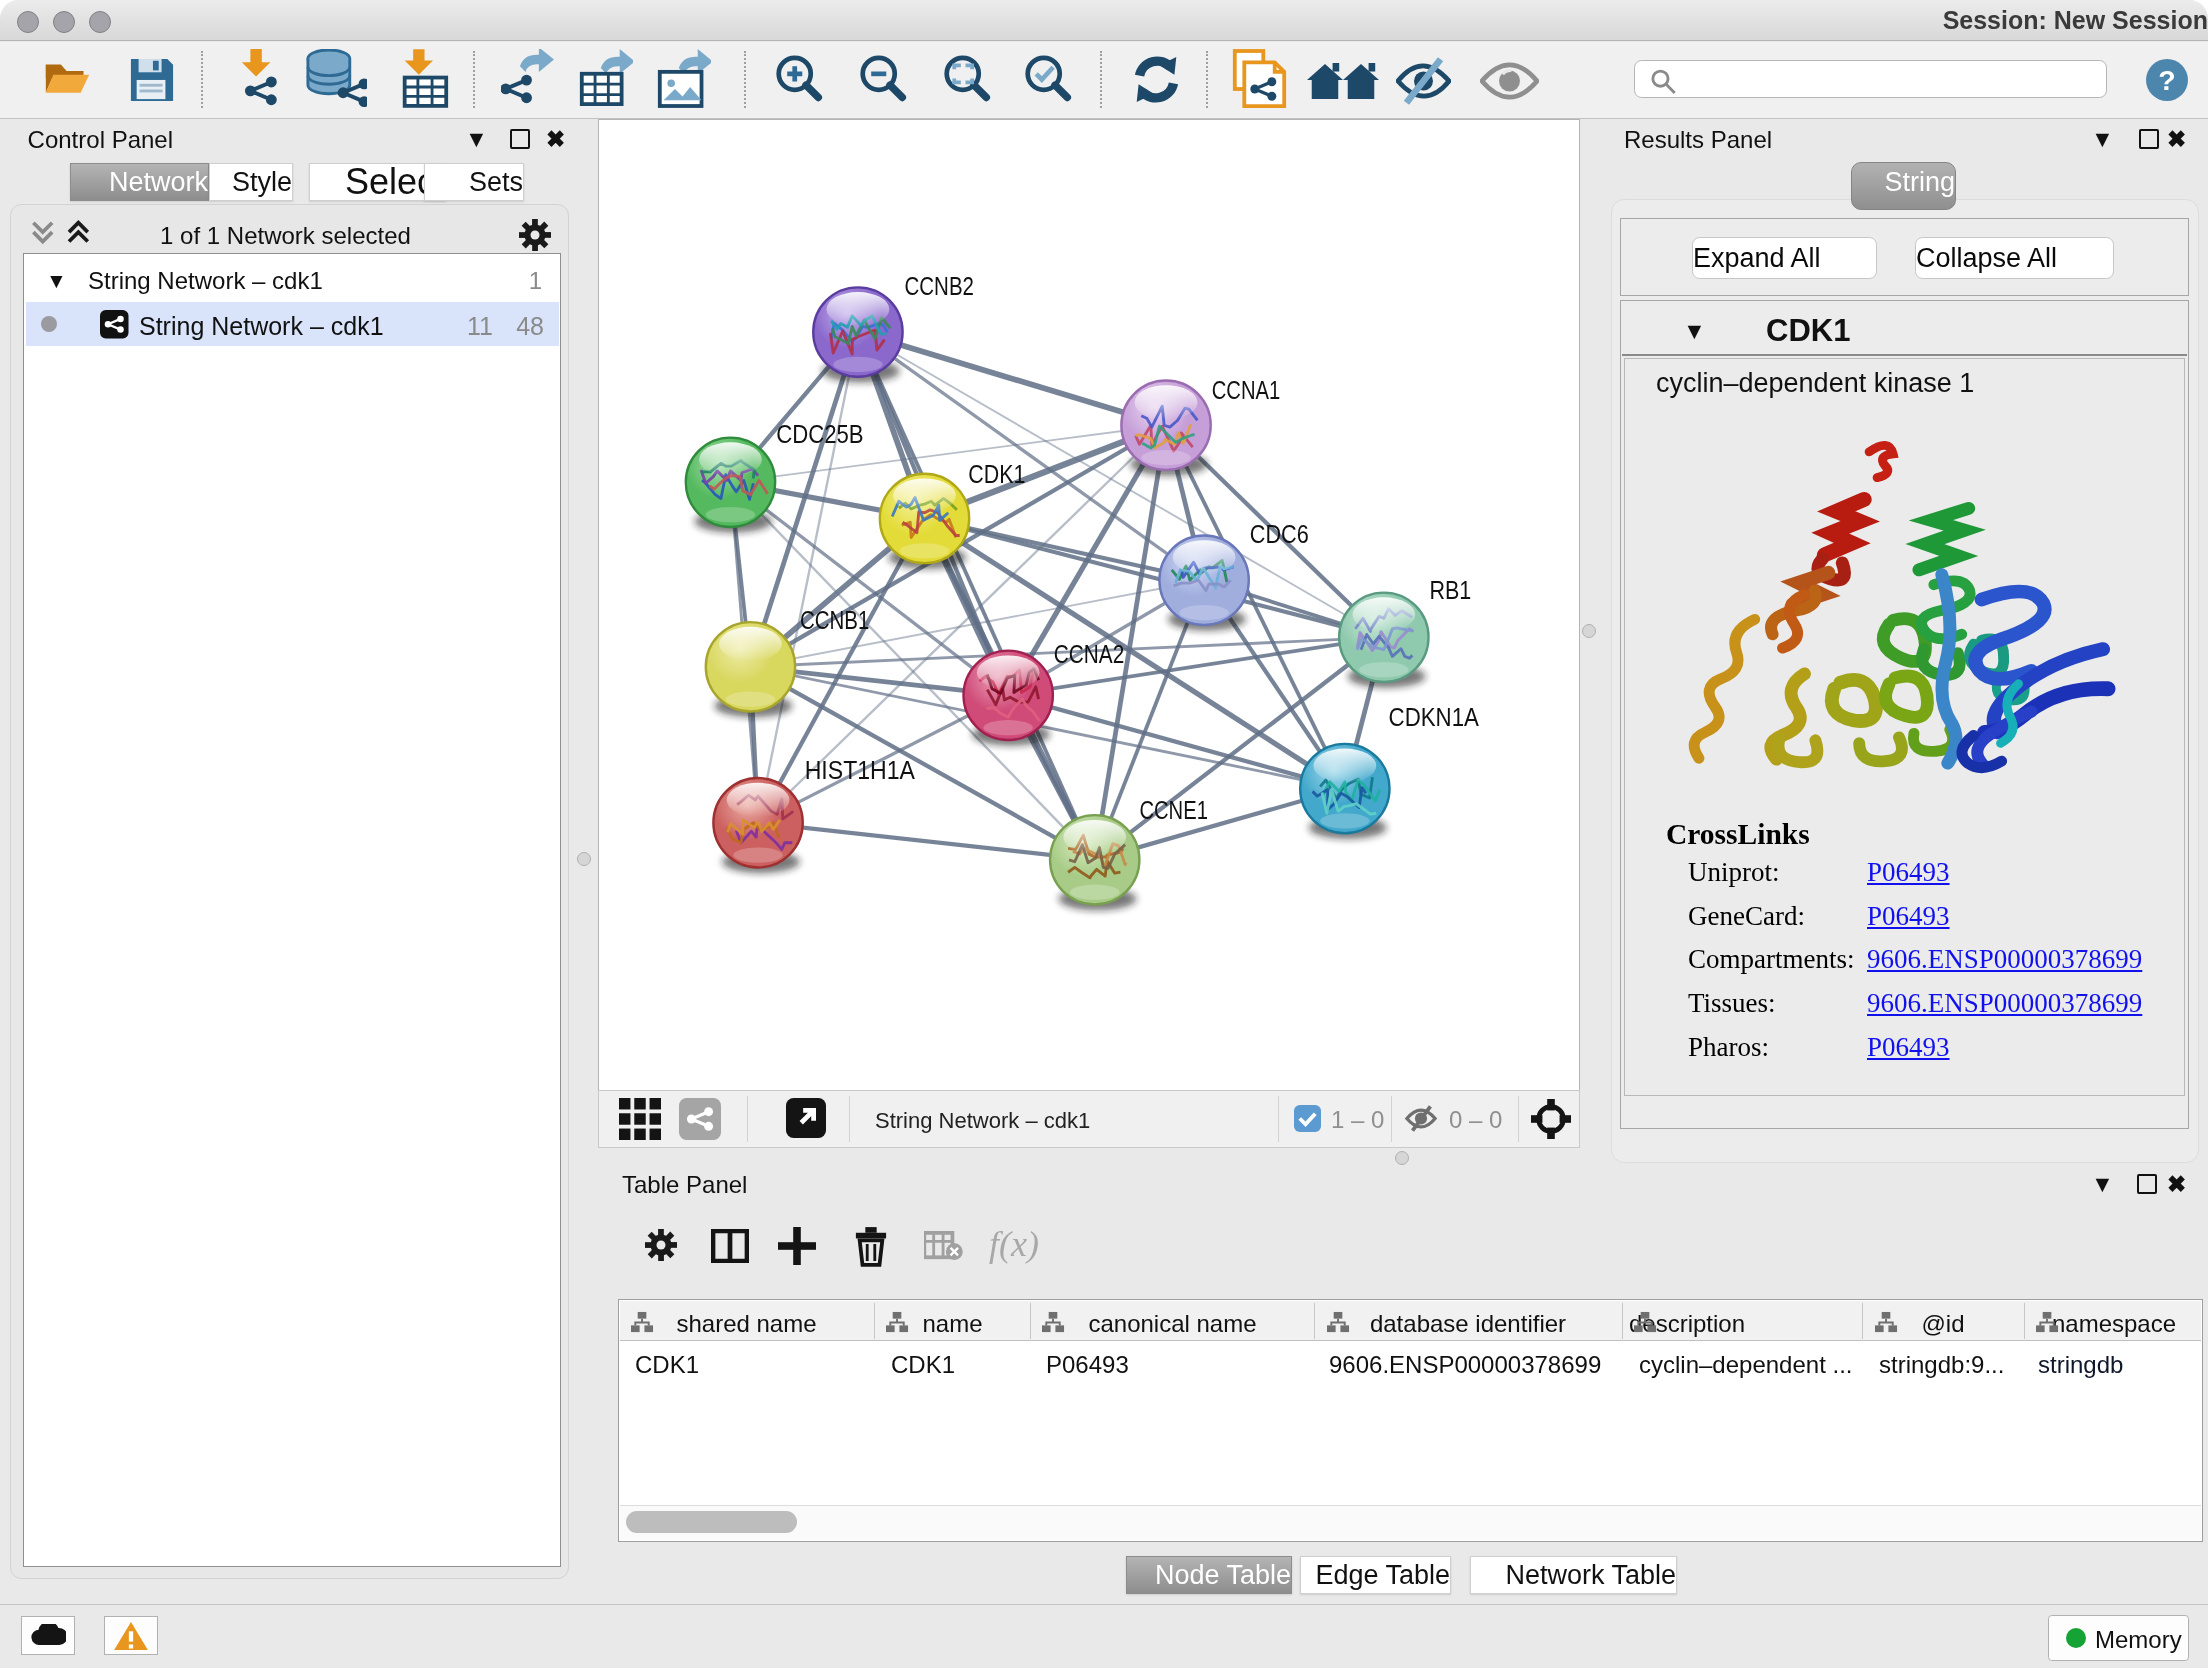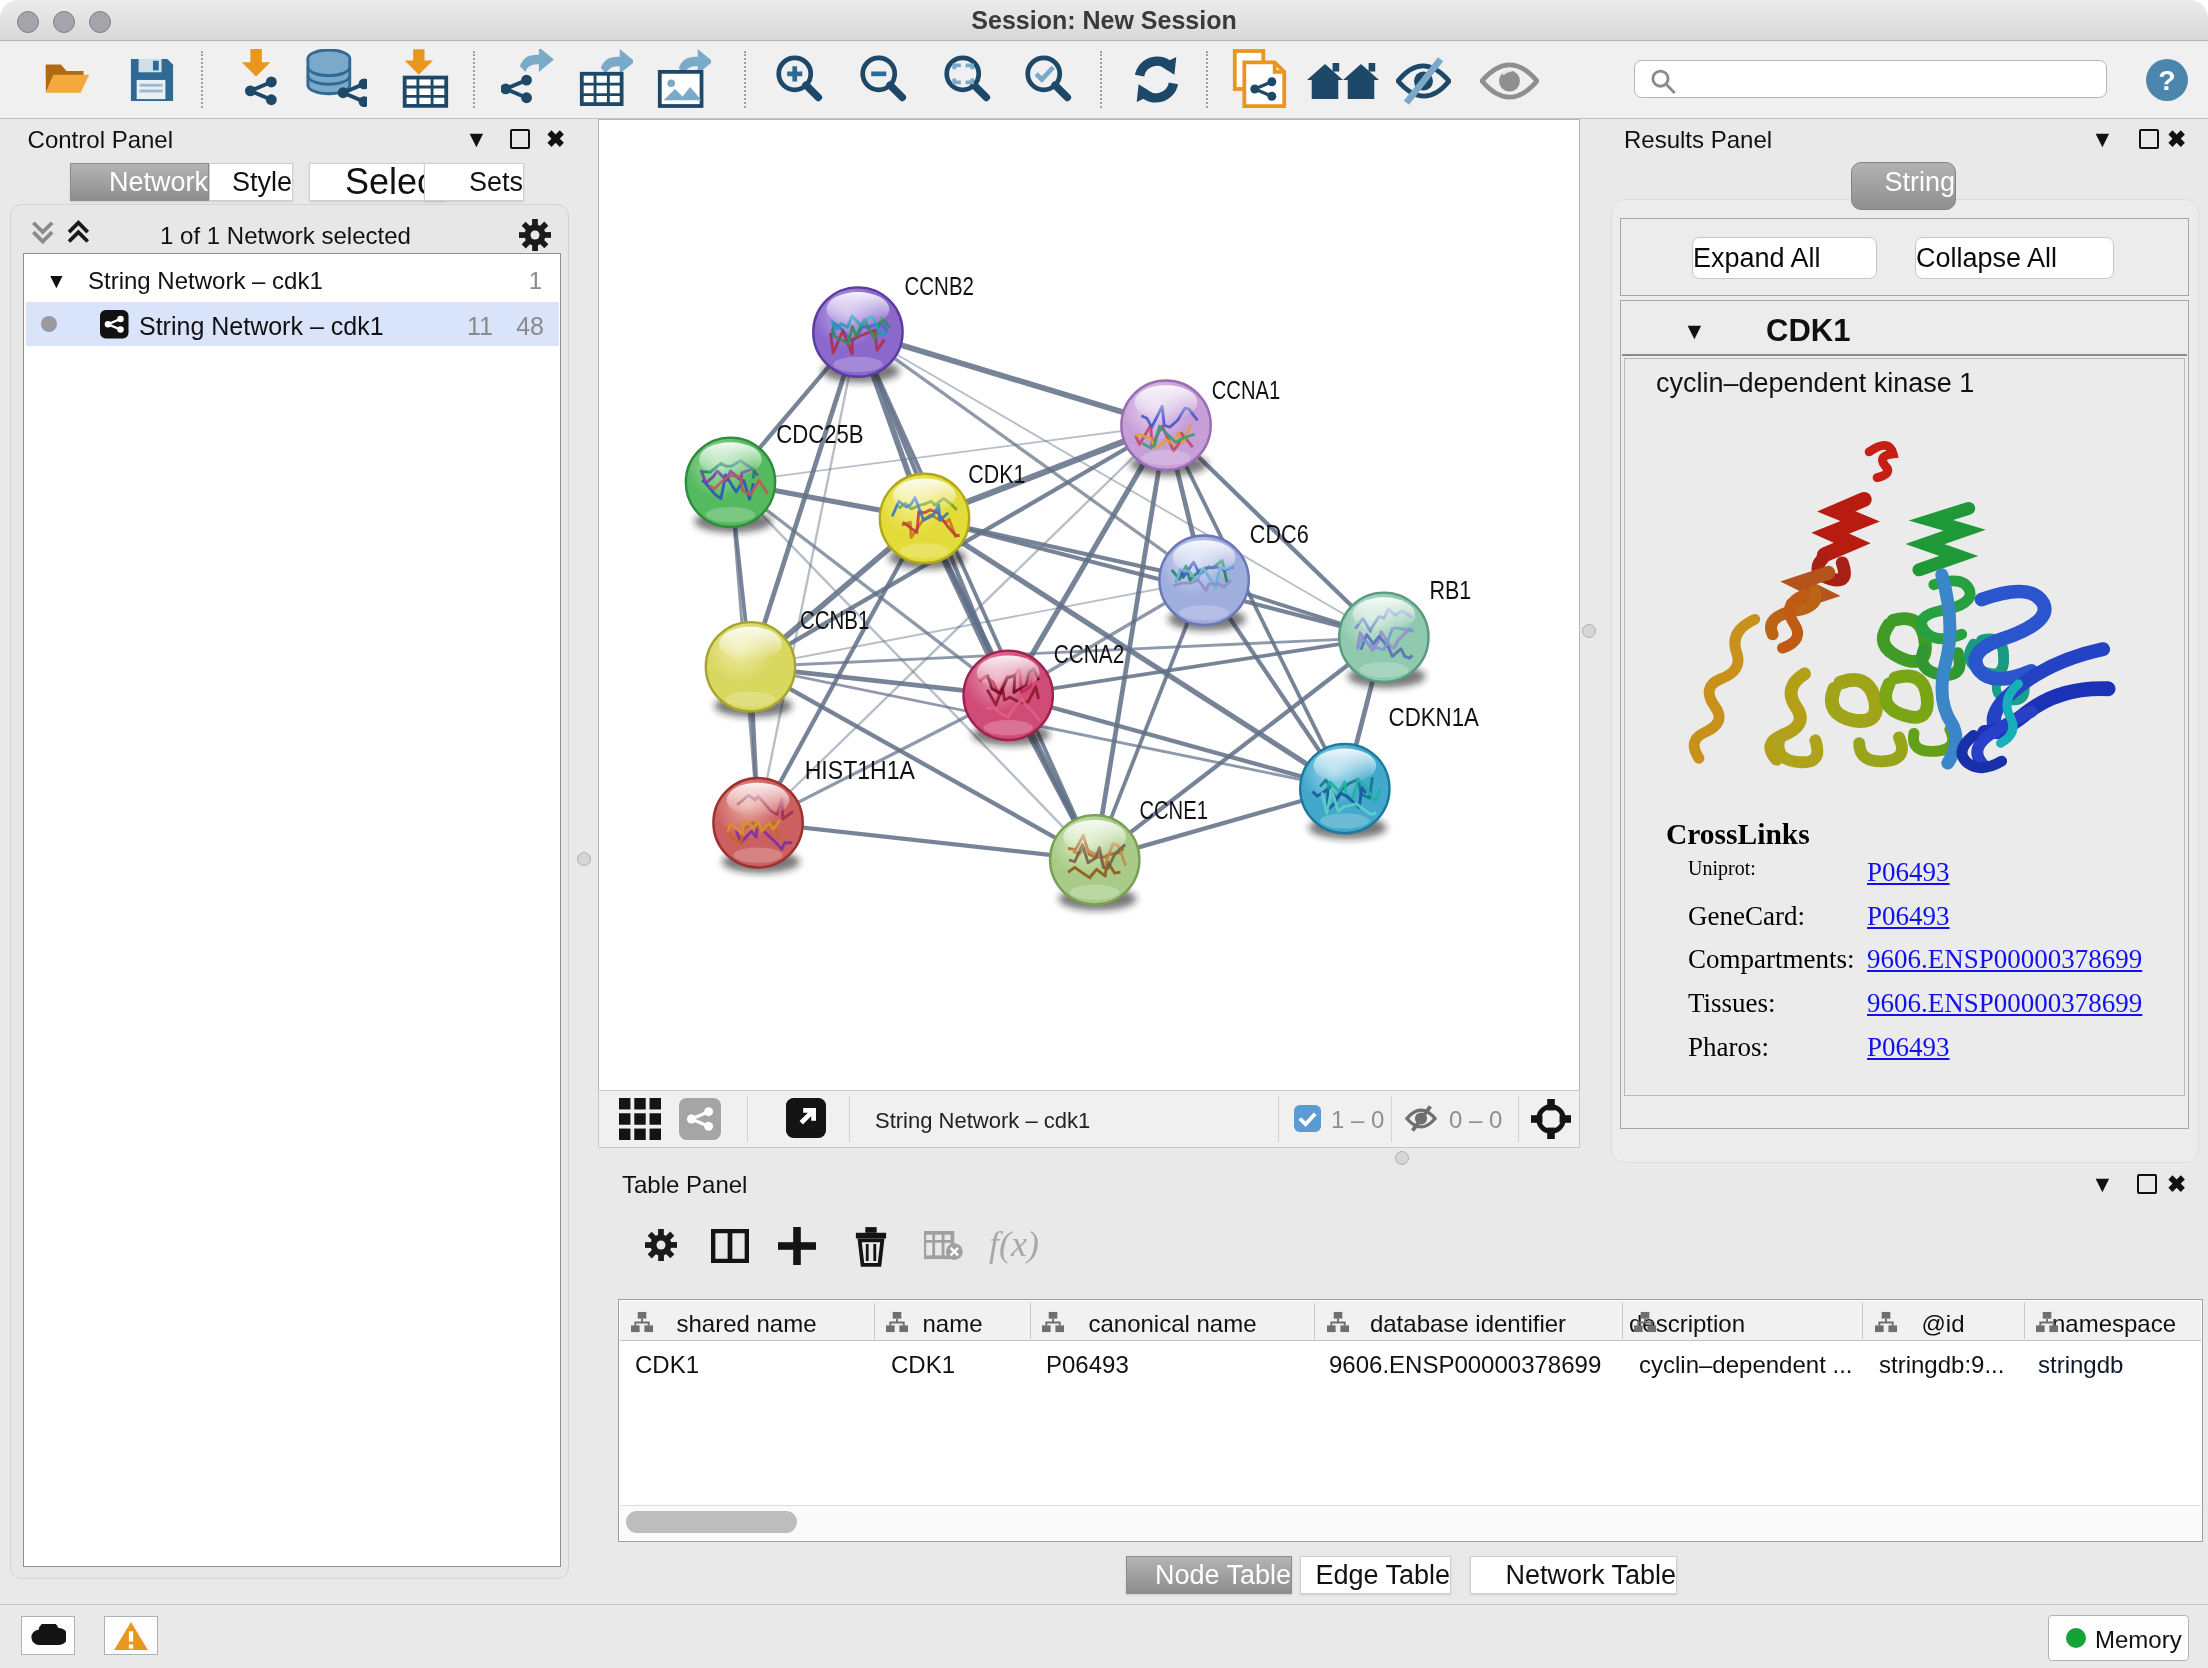--- a/index.html
+++ b/index.html
@@ -1,19 +1,19 @@
 <!DOCTYPE html>
 <html style="font-size:15px"><head><meta charset="utf-8"><style>
 
 *{margin:0;padding:0;box-sizing:border-box}
 body{width:2208px;height:1668px;position:relative;font-family:"Liberation Sans",sans-serif;background:#fff;overflow:hidden}
 .win{position:absolute;left:0;top:0;width:2208px;height:1668px;background:#e9e9e9;border-radius:19px 19px 0 0;overflow:hidden}
 .titlebar{position:absolute;left:0;top:0;width:100%;height:41px;background:linear-gradient(#ececec,#d8d8d8);border-bottom:1px solid #b4b4b4}
 .tl{position:absolute;top:10.5px;width:22px;height:22px;border-radius:50%;background:#a4a4aa;border:1.4px solid #7f7f85}
-.title{position:absolute;top:0;left:0;width:100%;height:41px;line-height:41px;text-align:center;font-size:25px;font-weight:600;color:#3a3a3a}
+.title{position:absolute;top:0;left:0;width:100%;height:41px;line-height:41px;text-align:right;font-size:25px;font-weight:600;color:#3a3a3a}
 .toolbar{position:absolute;left:0;top:42px;width:100%;height:77px;background:#f0f0f0;border-bottom:1px solid #c2c2c2}
 .ptitle{position:absolute;font-size:24px;color:#111}
 .pctl{position:absolute;font-size:23px;color:#111}
 .sqr{position:absolute;width:20px;height:20px;border:2.9px solid #111;border-radius:1.9px}
 .tab{position:absolute;height:38px;line-height:36px;text-align:right;background:#fff;color:#111;border:1px solid #cfcfcf;box-shadow:0 1px 1.9px rgba(0,0,0,0.12)}
 .tab.sel{background:linear-gradient(#b4b4b4,#8d8d8d);color:#fff;border-color:#8d8d8d}
 .btn{position:absolute;background:#fff;border:1.9px solid #c6c6c6;border-radius:7.6px;text-align:left;font-size:27px;color:#0a0a0a}
 
 </style></head><body>
 <div class="win">
@@ -531,21 +531,21 @@
 <path d="M315 245 q-8 18 12 22 q18 2 14 -18" fill="none" stroke="#18a08a" stroke-width="9" stroke-linecap="round" stroke-opacity="1"></path>
 <path d="M258 140 q14 50 4 88 q-10 38 6 62 q10 18 -4 40" fill="none" stroke="#3b86c8" stroke-width="13" stroke-linecap="round" stroke-opacity="1"></path>
 <path d="M298 165 q50 -18 62 4 q8 18 -36 34 q-44 14 -28 34 q14 16 52 0" fill="none" stroke="#2a55cc" stroke-width="14" stroke-linecap="round" stroke-opacity="1"></path>
 <path d="M420 215 q-56 12 -92 44 q-26 22 -14 40" fill="none" stroke="#2443c4" stroke-width="14" stroke-linecap="round" stroke-opacity="1"></path>
 <path d="M425 255 q-50 -2 -84 26 q-22 18 -40 18" fill="none" stroke="#1b32b8" stroke-width="15" stroke-linecap="round" stroke-opacity="1"></path>
 <path d="M300 332 q-16 -16 8 -32 q24 -16 40 -22" fill="none" stroke="#2840c8" stroke-width="12" stroke-linecap="round" stroke-opacity="1"></path>
 <path d="M335 250 q-18 16 -8 34 q8 16 -10 26" fill="none" stroke="#18b0b8" stroke-width="9" stroke-linecap="round" stroke-opacity="1"></path>
 <path d="M290 302 q-20 16 -6 28 q14 10 34 -2" fill="none" stroke="#1830a8" stroke-width="11" stroke-linecap="round" stroke-opacity="1"></path>
 </svg>
 <div style="position:absolute;left:1666px;top:818px;font-size:29.5px;font-weight:bold;font-family:'Liberation Serif',serif;color:#000">CrossLinks</div>
-<div style="position:absolute;left:1688px;top:857px;font-size:20px;font-family:'Liberation Serif',serif;color:#000">Uniprot:</div>
+<div style="position:absolute;left:1688px;top:857px;font-size:27px;font-family:'Liberation Serif',serif;color:#000">Uniprot:</div>
 <div style="position:absolute;left:1867px;top:857px;font-size:27px;font-family:'Liberation Serif',serif;color:#1111ee;text-decoration:underline">P06493</div>
 <div style="position:absolute;left:1688px;top:901px;font-size:27px;font-family:'Liberation Serif',serif;color:#000">GeneCard:</div>
 <div style="position:absolute;left:1867px;top:901px;font-size:27px;font-family:'Liberation Serif',serif;color:#1111ee;text-decoration:underline">P06493</div>
 <div style="position:absolute;left:1688px;top:944px;font-size:27px;font-family:'Liberation Serif',serif;color:#000">Compartments:</div>
 <div style="position:absolute;left:1867px;top:944px;font-size:27px;font-family:'Liberation Serif',serif;color:#1111ee;text-decoration:underline">9606.ENSP00000378699</div>
 <div style="position:absolute;left:1688px;top:988px;font-size:27px;font-family:'Liberation Serif',serif;color:#000">Tissues:</div>
 <div style="position:absolute;left:1867px;top:988px;font-size:27px;font-family:'Liberation Serif',serif;color:#1111ee;text-decoration:underline">9606.ENSP00000378699</div>
 <div style="position:absolute;left:1688px;top:1032px;font-size:27px;font-family:'Liberation Serif',serif;color:#000">Pharos:</div>
 <div style="position:absolute;left:1867px;top:1032px;font-size:27px;font-family:'Liberation Serif',serif;color:#1111ee;text-decoration:underline">P06493</div>
 <div class="ptitle" style="left:622px;top:1171px">Table Panel</div>

